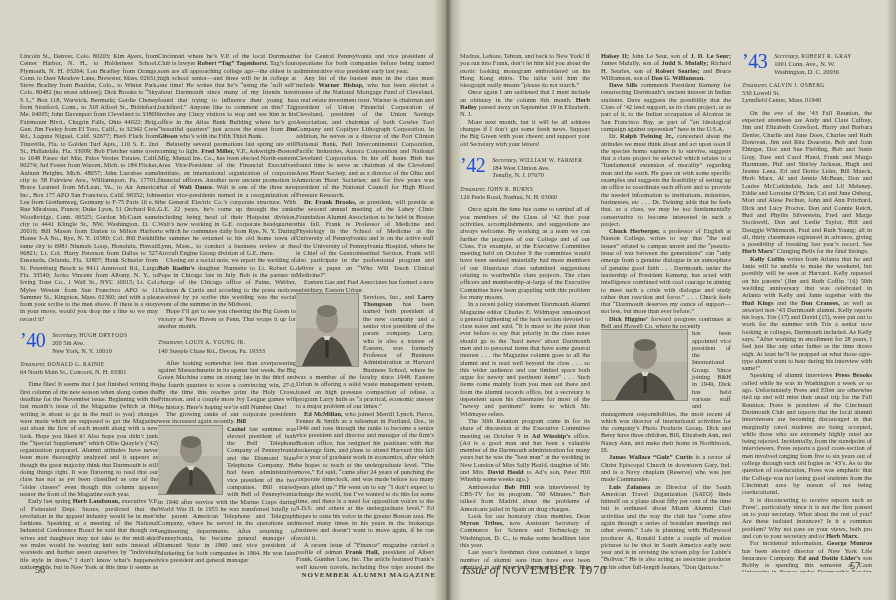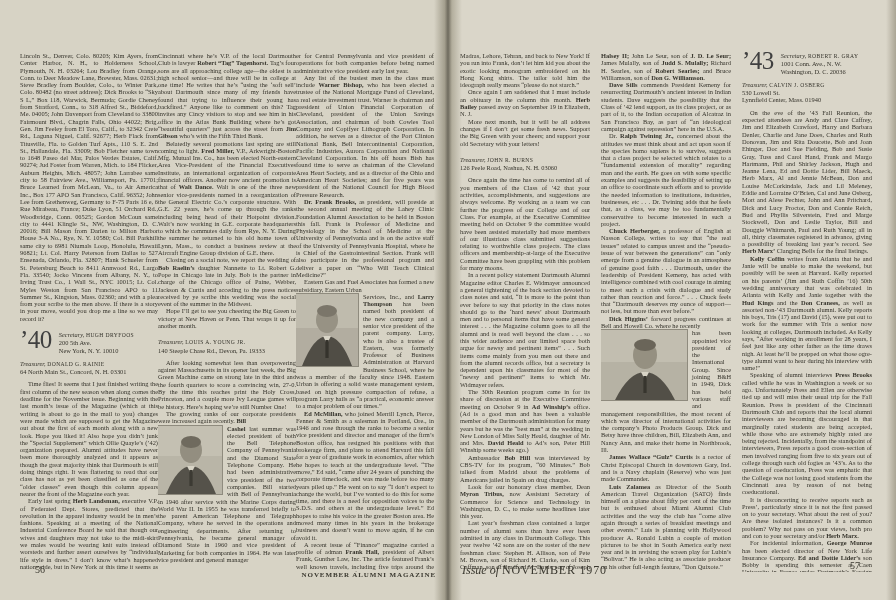--- a/index.html
+++ b/index.html
@@ -21,21 +21,21 @@
   .cols{position:absolute;top:52px;display:flex;}
   .page-left .cols{left:20px;width:414px;}
   .col{flex:1 1 0;height:520px;overflow:hidden;
     font-size:6.4px;line-height:7.3px;text-align:justify;}
   .p{margin:0;text-indent:8px;}
   .p.noind{text-indent:0;}
   b{font-weight:bold;}
   
   .hdr{margin:9px 0 0 0;}
   .hdr .top{display:flex;align-items:flex-start;}
-  .yr{font-size:25px;line-height:18px;letter-spacing:-0.5px;margin-right:7px;color:#404040;}
+  .yr{font-size:20px;line-height:18px;letter-spacing:-0.5px;margin-right:7px;color:#1d4ed8;}
   .off{flex:1;}
   .lbl{font-style:italic;}
   .nm{font-size:5.6px;letter-spacing:0.4px;}
   .adr{text-indent:0;}
   .tre{margin-top:6px;margin-bottom:5px;}
   
   .photo{float:left;margin:1px 5px 2px 0;background:#b5b1a3;
     box-shadow:0 0 0 1px #8f8b7e;}
   .photo svg{display:block;}
   .wrapblock{margin:0;}
@@ -139,20 +139,28 @@
 
 <div class="page page-right"></div>
 <div class="cols" style="left:460px;width:412px;gap:11px;">
 
     <div class="col">
       <p class="p noind">Madras, Lehore, Tehran, and back to New York! If you run into Frank, don’t let him kid you about the exotic looking monogram embroidered on his Hong Kong shirts. The tailor told him the ideograph really means “please do not starch.”</p>
       <p class="p">Once again I am saddened that I must include an obituary in the column this month. <b>Herb Bailey</b> passed away on September 19 in Elizabeth, N. J.</p>
       <p class="p">More next month, but it will be all address changes if I don’t get some fresh news. Support the Big Green with your cheers; and support your old Secretary with your letters!</p>
 
       <div class="hdr">
+        <div class="top">
+          <div class="yr">’42</div>
+          <div class="off">
+            <div><span class="lbl">Secretary,</span> <span class="nm">WILLIAM W. FARMER</span></div>
+            <div class="adr">184 West Clinton Ave.</div>
+            <div class="adr">Tenafly, N. J. 07670</div>
+          </div>
+        </div>
         <div class="tre">
           <div><span class="lbl">Treasurer,</span> <span class="nm">JOHN R. BURNS</span></div>
           <div class="adr">126 Peele Road, Nashua, N. H. 03060</div>
         </div>
       </div>
 
       <p class="p">Once again the time has come to remind all of you members of the Class of ’42 that your activities, accomplishments, and suggestions are always welcome. By working as a team we can further the progress of our College and of our Class. For example, at the Executive Committee meeting held on October 9 the committee would have been assisted materially had more members of our illustrious class submitted suggestions relating to worthwhile class projects. The class officers and membership-at-large of the Executive Committee have been grappling with this problem for many moons.</p>
       <p class="p">In a recent policy statement Dartmouth Alumni Magazine editor Charles E. Widmayer announced a general tightening of the back section devoted to class notes and said, “It is more to the point than ever before to say that priority in the class notes should go to the ‘hard news’ about Dartmouth men and to personal items that have some general interest . . . the Magazine column goes to all the alumni and is read well beyond the class . . . so this wider audience and our limited space both argue for newsy and pertinent items” . . . Such items come mainly from you men out there and from the alumni records office, but a secretary is dependent upon his classmates for most of the “newsy and pertinent” items to which Mr. Widmayer refers.</p>
       <p class="p">The 30th Reunion program came in for its share of discussion at the Executive Committee meeting on October 9 in <b>Ad Winship’s</b> office. (Ad is a good man and has been a valuable member of the Dartmouth administration for many years but he was the “best man” at the wedding in New London of Miss Sally Heald, daughter of Mr. and Mrs. <b>David Heald</b> to Ad’s son, Peter Hill Winship some weeks ago.)</p>
       <p class="p">Ambassador <b>Bob Hill</b> was interviewed by CBS-TV for its program, “60 Minutes.” Bob talked from Madrid about the problems of Americans jailed in Spain on drug charges.</p>

